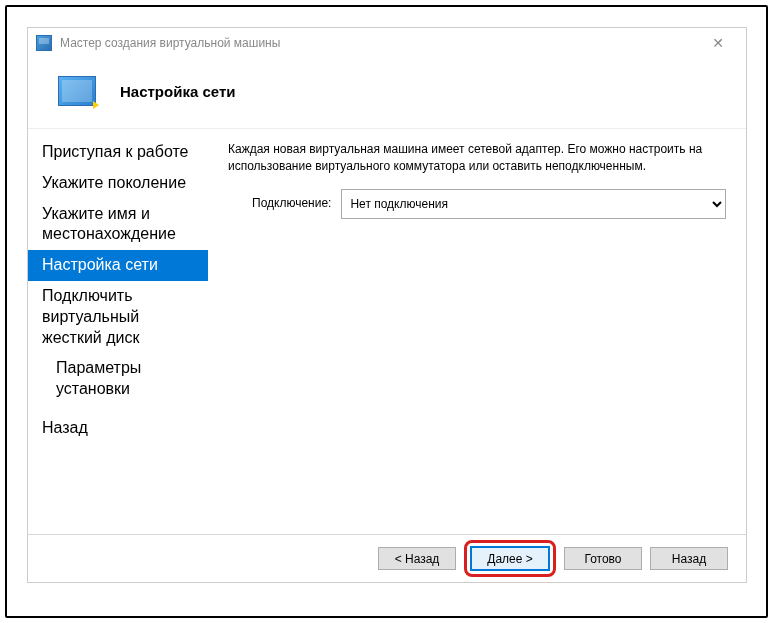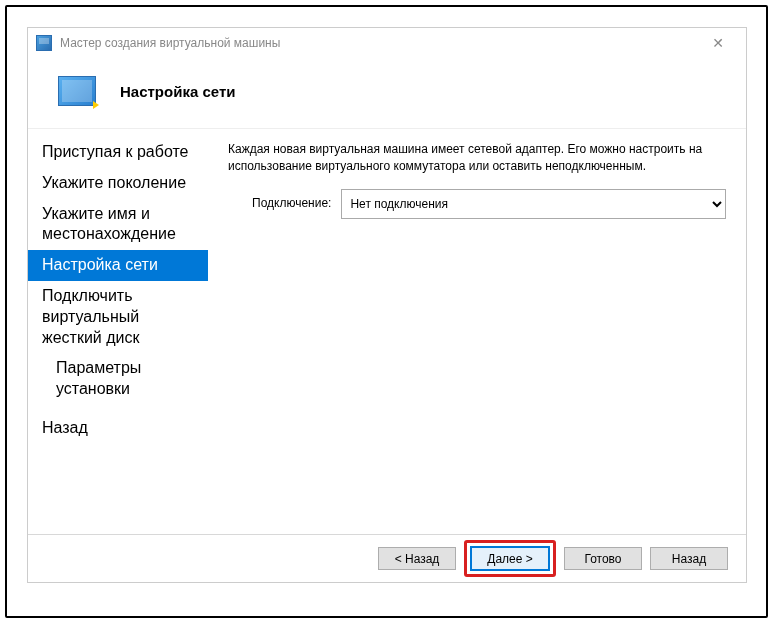--- a/index.html
+++ b/index.html
@@ -164,21 +164,21 @@
     background: #e1e1e1;
     cursor: pointer;
     font-family: inherit;
     padding: 0 10px;
   }
   .highlight-wrap {
     position: relative;
     display: inline-block;
     padding: 4px;
     border: 3px solid #d82020;
-    border-radius: 3px;
+    border-radius: 8px;
   }
   .highlight-wrap button {
     border: 1px solid #0078d7;
     outline: 1px solid #0078d7;
     background: #e5f1fb;
   }
 </style>
 </head>
 <body>
 

